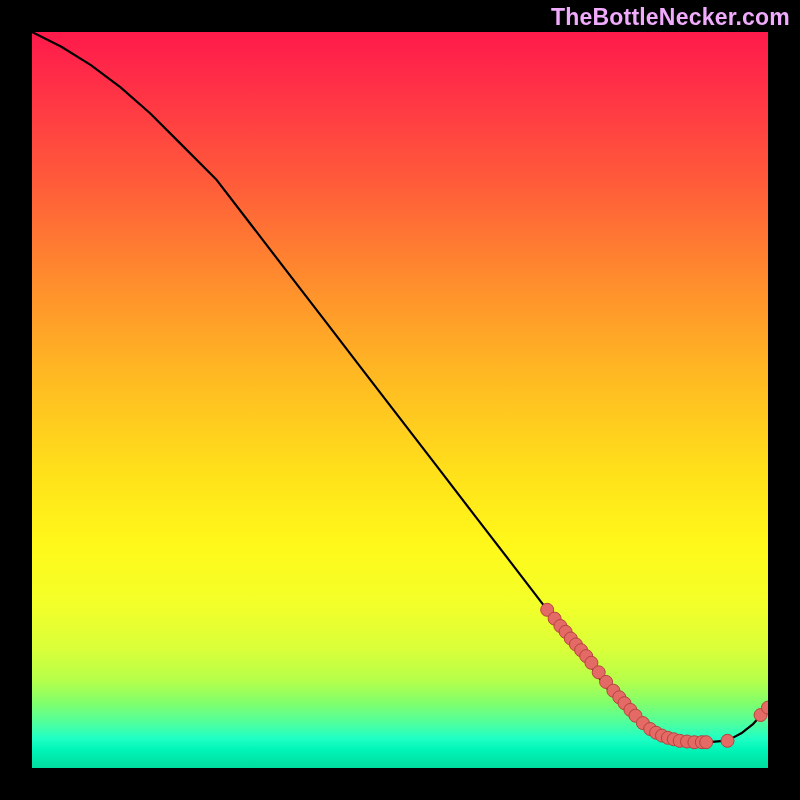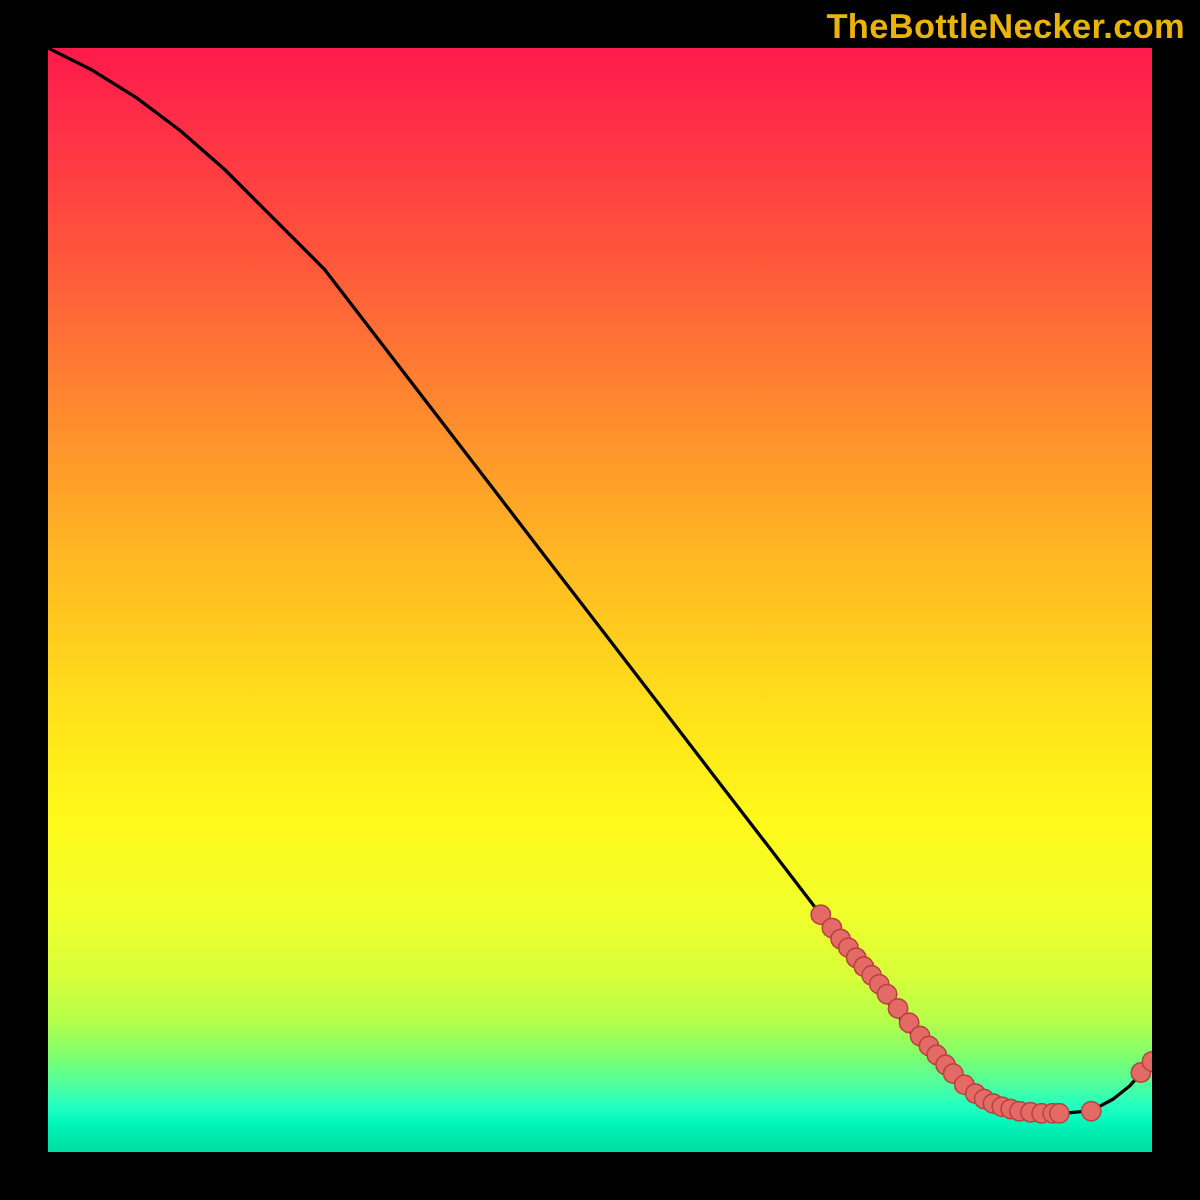--- a/index.html
+++ b/index.html
@@ -59,21 +59,21 @@
     width: 100%;
     height: 100%;
     display: block;
   }
   .watermark {
     position: absolute;
     top: 4px;
     right: 10px;
     font-size: 23px;
     font-weight: 600;
-    color: #eab308;
+    color: #f0abfc;
     letter-spacing: 0.2px;
     user-select: none;
   }
 </style>
 </head>
 <body>
 
 <div class="stage">
   <div class="watermark">TheBottleNecker.com</div>
 

